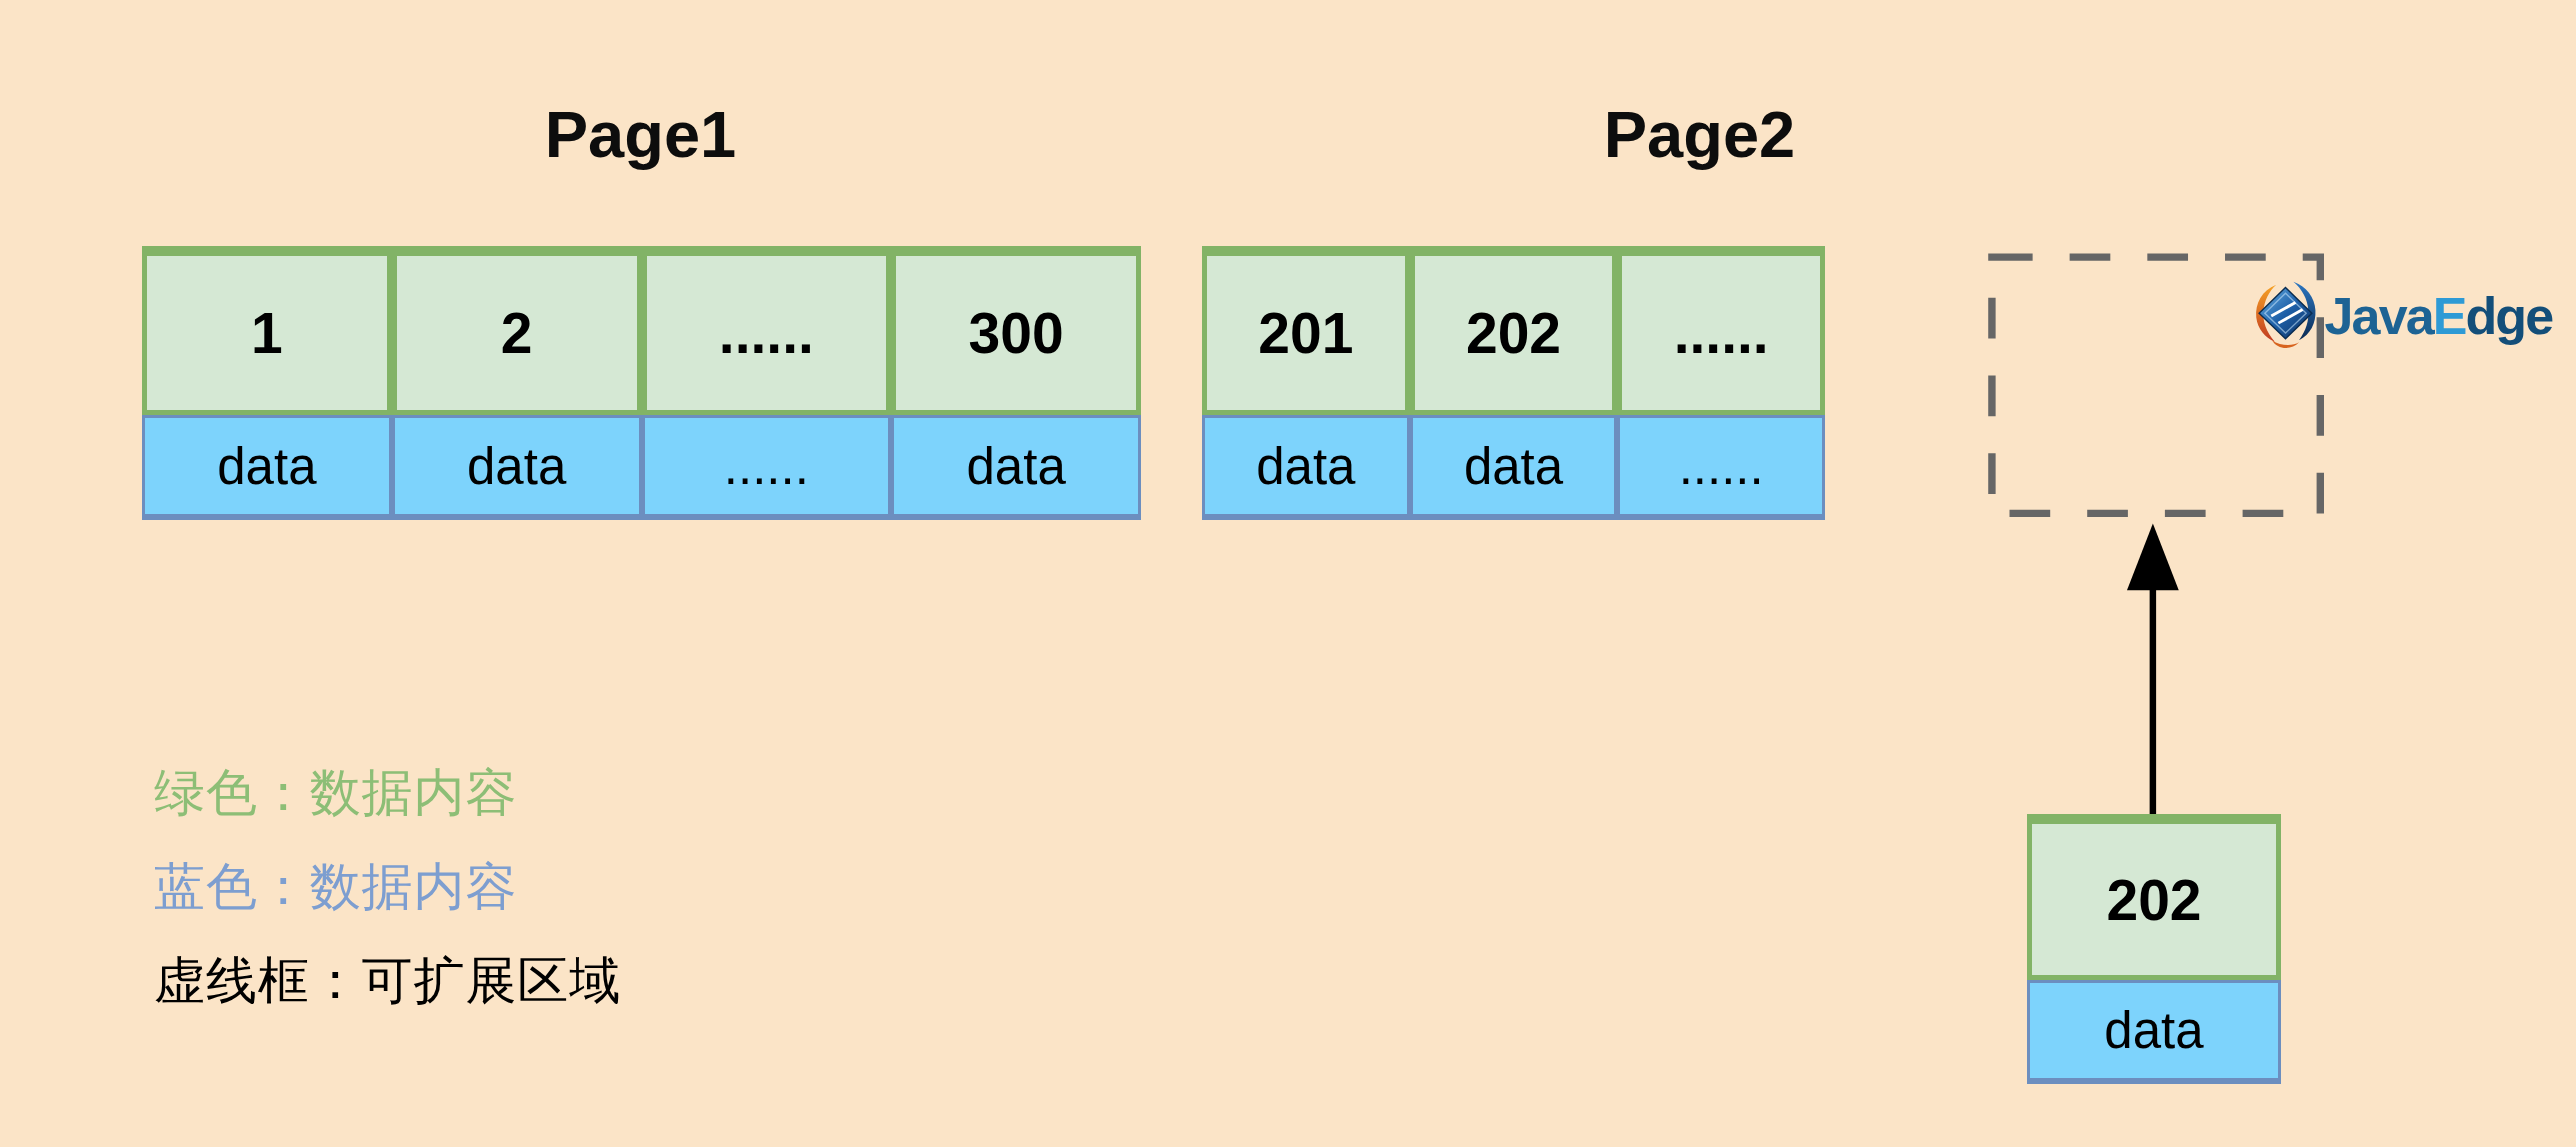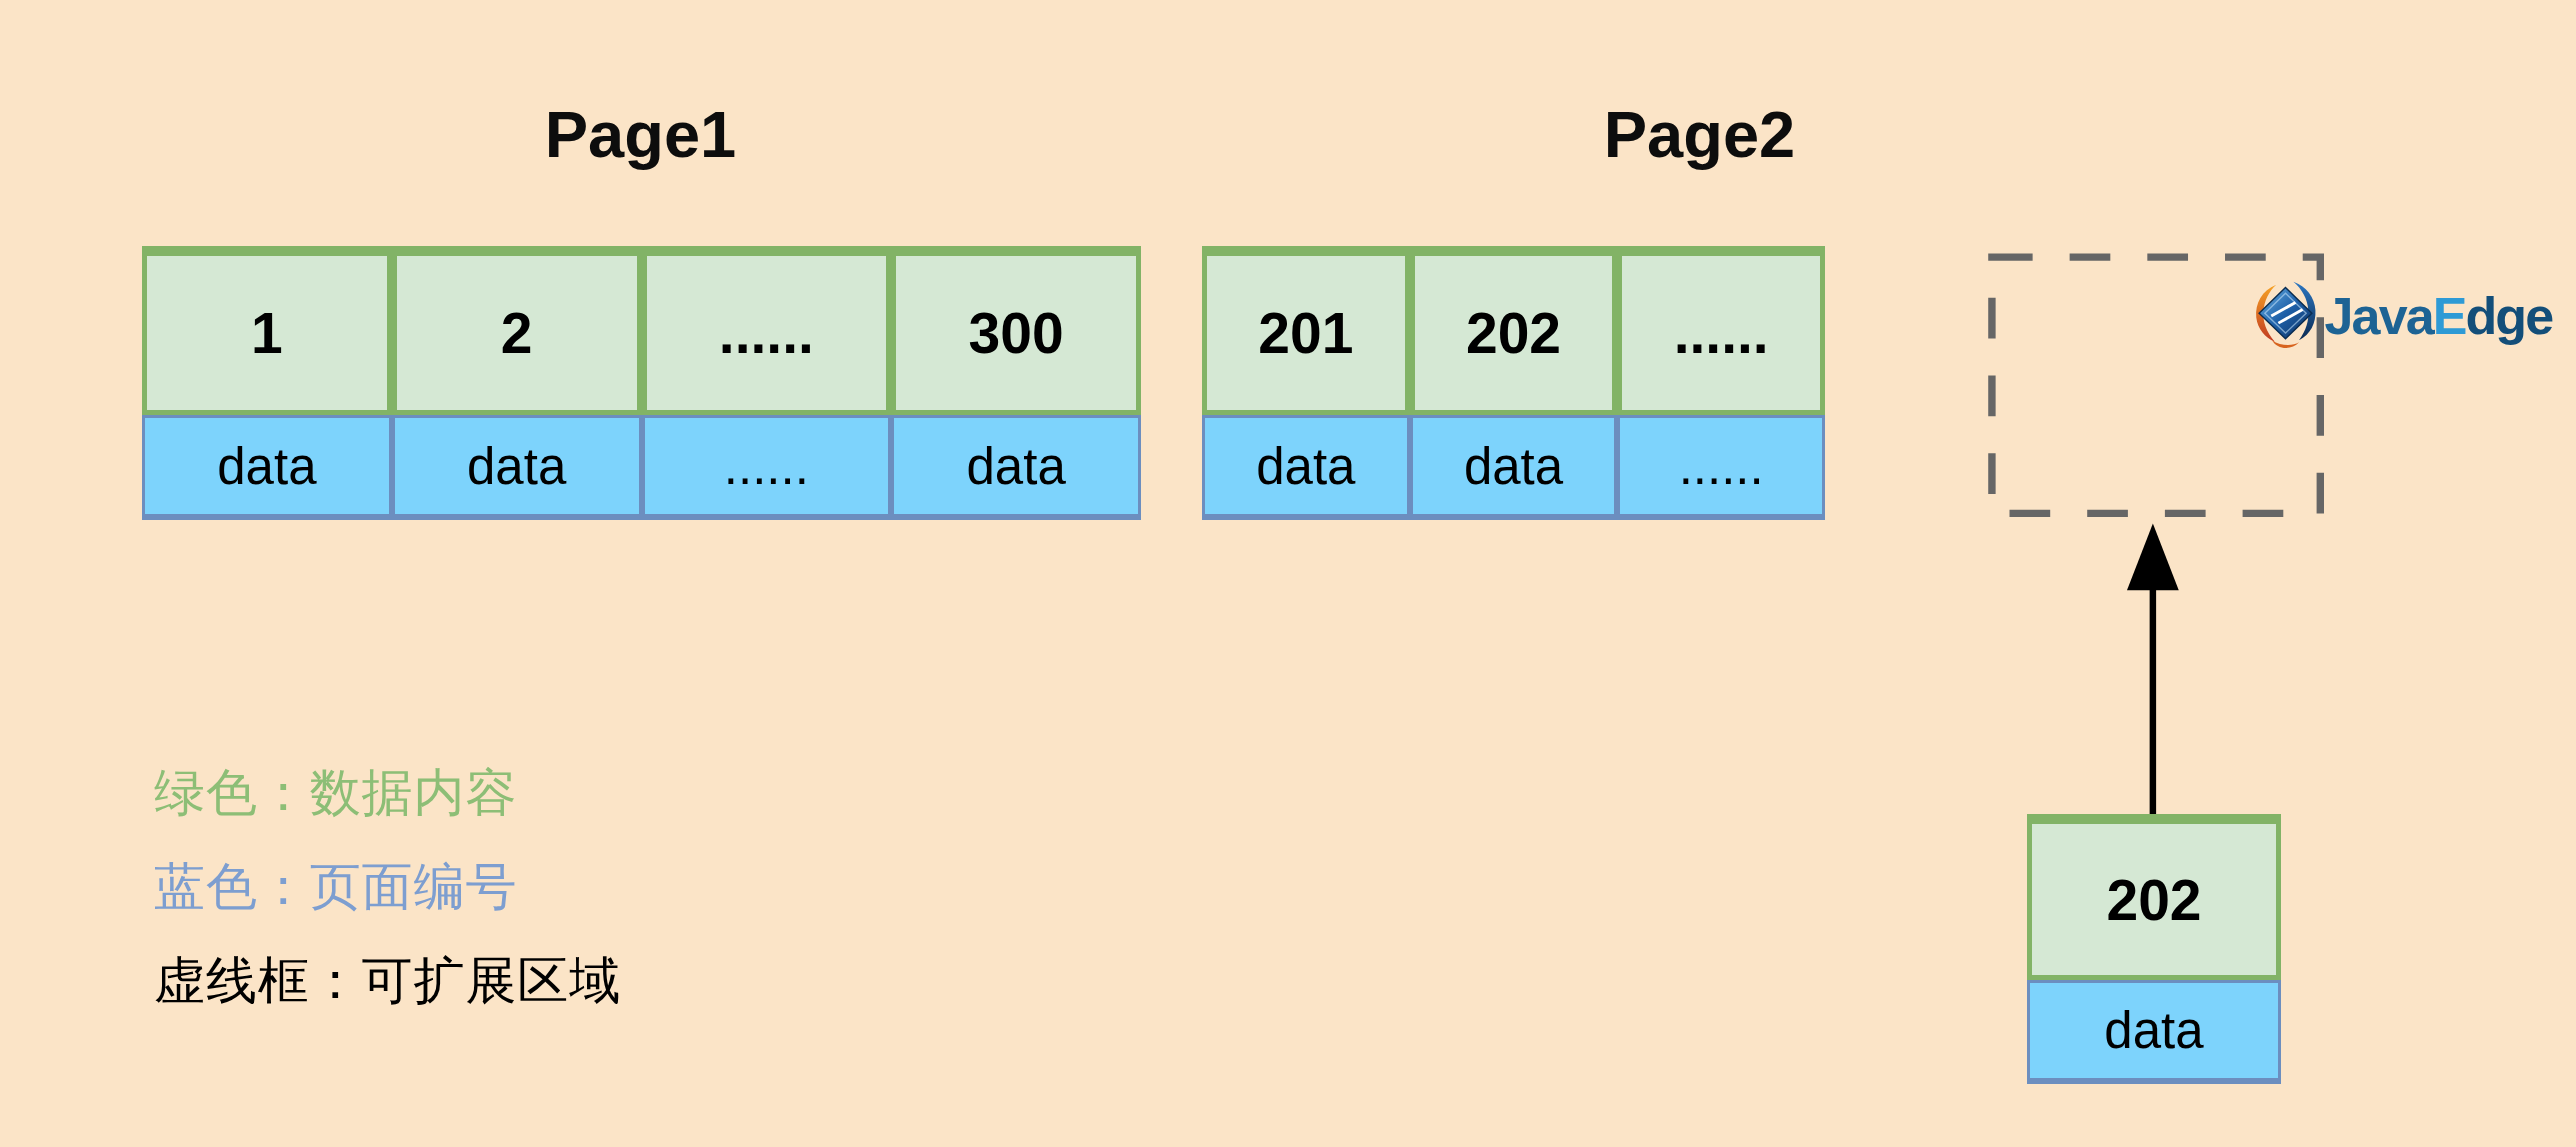--- a/index.html
+++ b/index.html
@@ -103,21 +103,21 @@
   <div class="ptable detail-box">
     <div class="row grow">
       <div class="gcell">202</div>
     </div>
     <div class="row brow">
       <div class="bcell">data</div>
     </div>
   </div>
 
   <div class="legend-line legend-1" style="color: rgb(141, 190, 118);">绿色：数据内容</div>
-  <div class="legend-line legend-2" style="color: rgb(125, 158, 208);">蓝色：页面编号</div>
+  <div class="legend-line legend-2" style="color: rgb(125, 158, 208);">蓝色：数据内容</div>
   <div class="legend-line legend-3" style="color: #000000;">虚线框：可扩展区域</div>
 
   <div class="logo">
     <svg class="logo-icon" viewBox="0 0 94 100">
       <defs>
         <linearGradient id="gemBlue" x1="0" y1="0" x2="1" y2="1">
           <stop offset="0" stop-color="#6db5e8"></stop>
           <stop offset="0.5" stop-color="#1d5fa8"></stop>
           <stop offset="1" stop-color="#0d2f5e"></stop>
         </linearGradient>

